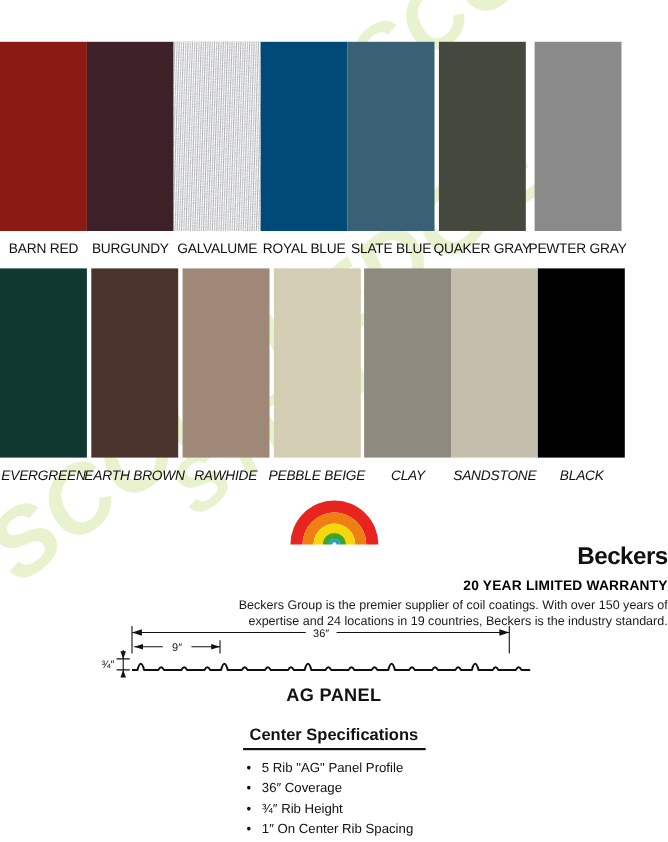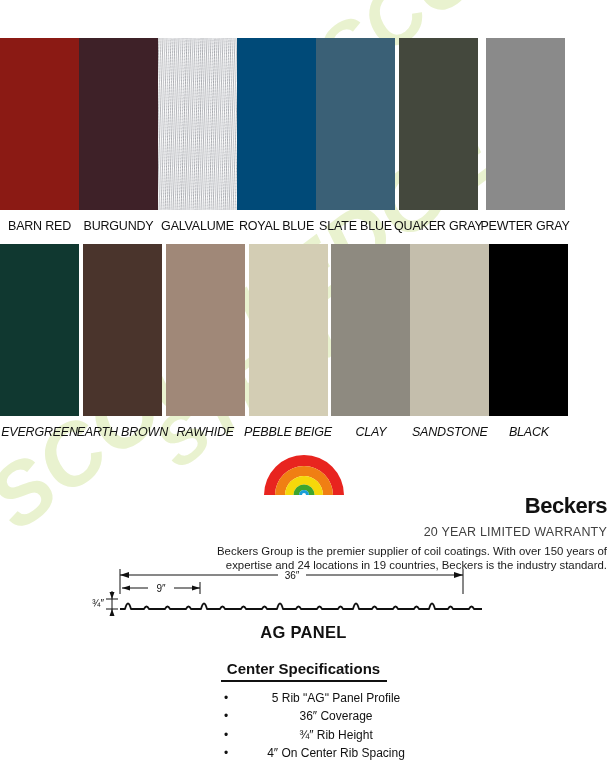--- a/index.html
+++ b/index.html
@@ -108,23 +108,23 @@
   #beckers-wordmark {
     font-size: 22px;
     font-weight: bold;
     letter-spacing: -0.5px;
     margin-top: -3px;
     color: #111;
   }
   #warranty-heading {
     margin-top: 6px;
     font-size: 12.5px;
-    font-weight: normal;
+    font-weight: bold;
     letter-spacing: 0.2px;
-    color: #404040;
+    color: #000000;
   }
   .beckers-desc {
     font-size: 11.4px;
     line-height: 14px;
     color: #1a1a1a;
   }
   #beckers-desc-1 { margin-top: 5px; }
 
   
   #panel-diagram {
@@ -162,21 +162,20 @@
     height: 1.6px;
     background: #111;
     margin: 3px auto 0 auto;
   }
   #specs-list {
     list-style: none;
     margin: 7px 0 0 0;
     padding: 0;
     width: 210px;
     margin-left: 224px;
-    text-align: center;
   }
   #specs-list li {
     font-size: 12px;
     line-height: 18.5px;
     color: #111;
     position: relative;
     padding-left: 14px;
     white-space: nowrap;
   }
   #specs-list li::before {
@@ -330,15 +329,15 @@
 
 <div id="ag-panel-title">AG PANEL</div>
 
 <div id="specs-block">
   <div id="specs-title">Center Specifications</div>
   <div id="specs-underline"></div>
   <ul id="specs-list">
     <li>5 Rib ʺAGʺ Panel Profile</li>
     <li>36″ Coverage</li>
     <li>¾″ Rib Height</li>
-    <li>4″ On Center Rib Spacing</li>
+    <li>1″ On Center Rib Spacing</li>
   </ul>
 </div>
 
 </body></html>

